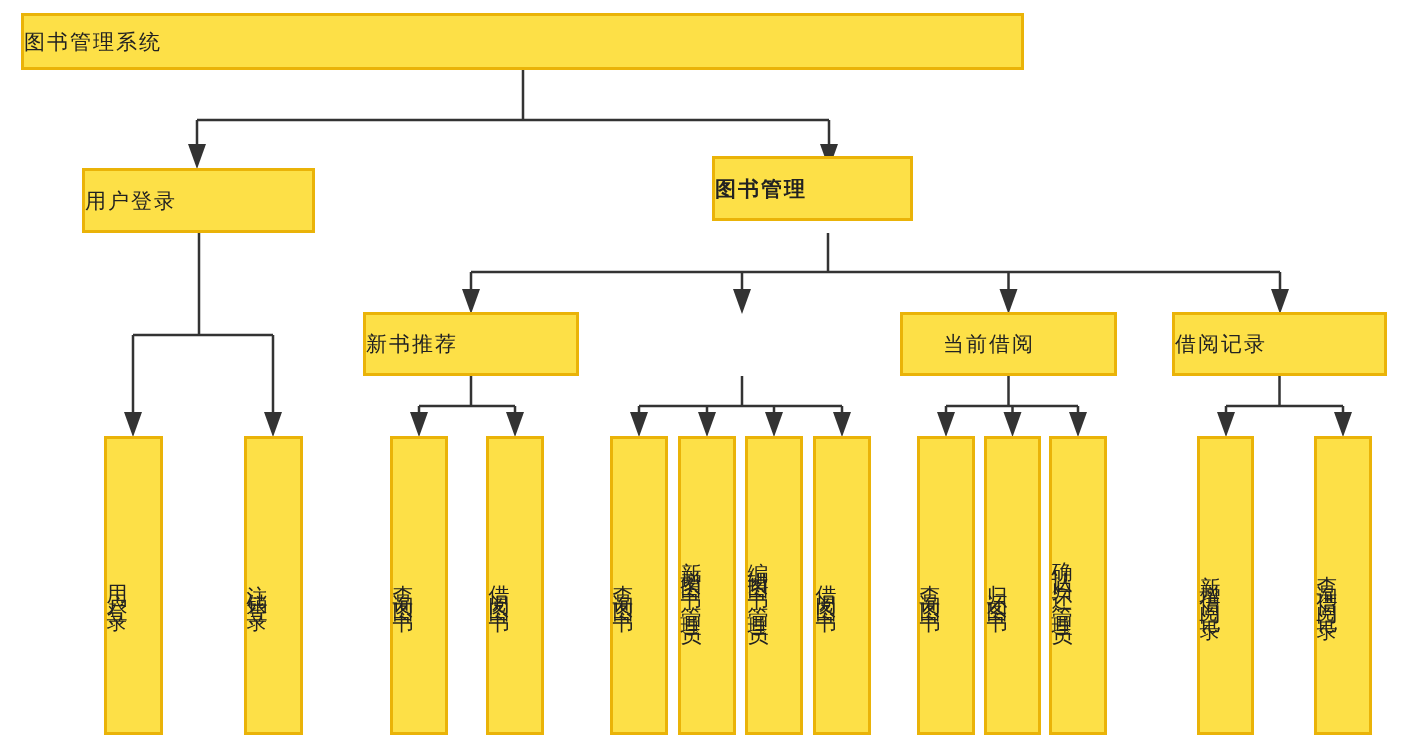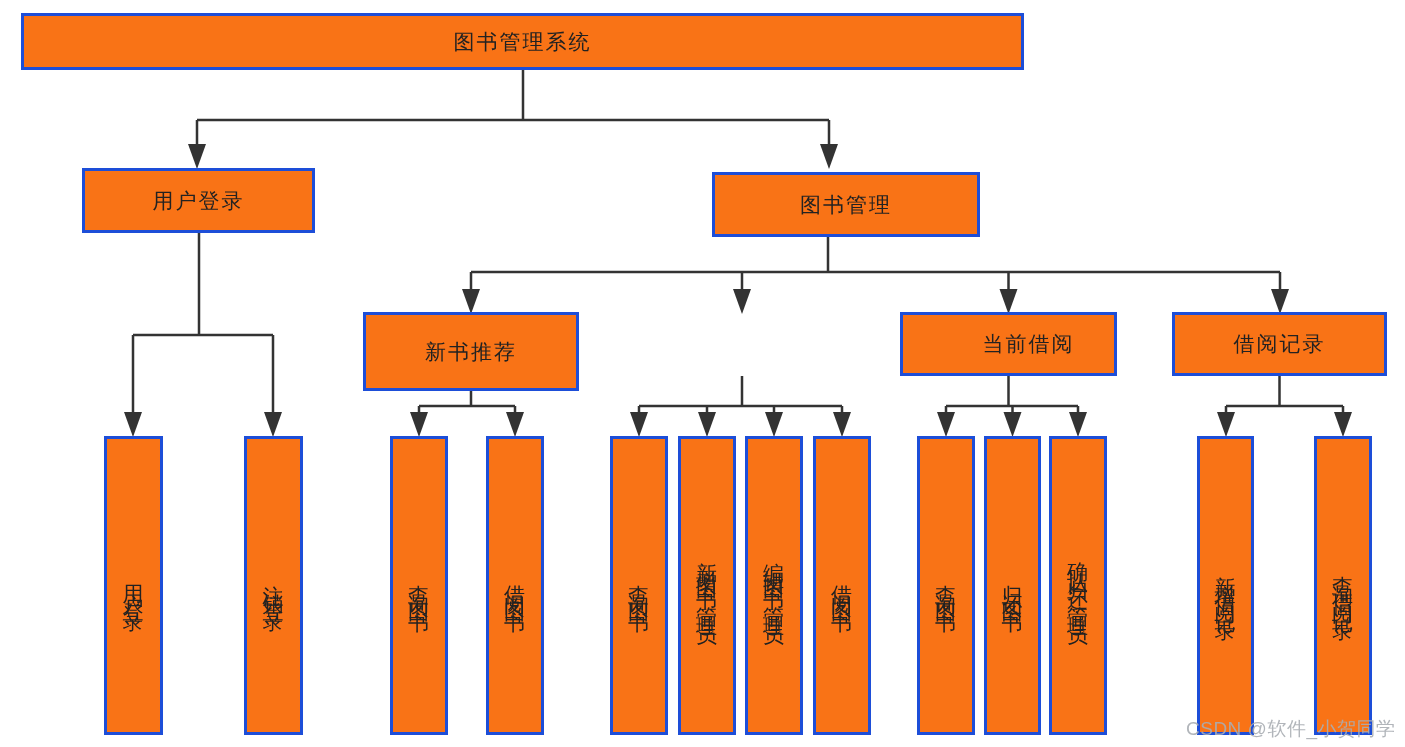--- a/index.html
+++ b/index.html
@@ -17,25 +17,25 @@
   }
   #connectors {
     position: absolute;
     left: 0;
     top: 0;
     z-index: 1;
   }
   .box {
     position: absolute;
     box-sizing: border-box;
-    background: #f97316;
-    border: 3px solid #1d4ed8;
+    background: #fde047;
+    border: 3px solid #eab308;
     display: flex;
     align-items: center;
-    justify-content: center;
+    justify-content: flex-start;
     color: #222222;
     z-index: 2;
   }
   .box.h span {
     font-size: 21px;
     letter-spacing: 2px;
     white-space: nowrap;
   }
   .box.v span {
     writing-mode: vertical-rl;
@@ -106,25 +106,25 @@
     </g>
   </svg>
 
   <div class="box h" style="left:21px; top:13px; width:1003px; height:57px;">
     <span>图书管理系统</span>
   </div>
 
   <div class="box h" style="left:82px; top:168px; width:233px; height:65px;">
     <span>用户登录</span>
   </div>
-  <div class="box h" style="left:712px; top:172px; width:268px; height:65px;">
+  <div class="box h" style="left:712px; top:156px; width:201px; height:65px;font-weight:bold;">
     <span>图书管理</span>
   </div>
 
-  <div class="box h" style="left:363px; top:312px; width:216px; height:79px;">
+  <div class="box h" style="left:363px; top:312px; width:216px; height:64px;">
     <span>新书推荐</span>
   </div>
   <div class="box h" style="left:900px; top:312px; width:217px; height:64px;padding-left:40px;">
     <span>当前借阅</span>
   </div>
   <div class="box h" style="left:1172px; top:312px; width:215px; height:64px;">
     <span>借阅记录</span>
   </div>
 
   <div class="box v" style="left:104px; top:436px; width:59px; height:299px;">
@@ -164,15 +164,14 @@
     <span>确认归还（管理员）</span>
   </div>
 
   <div class="box v" style="left:1197px; top:436px; width:57px; height:299px;">
     <span>新增借阅记录</span>
   </div>
   <div class="box v" style="left:1314px; top:436px; width:58px; height:299px;">
     <span>查询借阅记录</span>
   </div>
 
-  <div id="watermark">CSDN @软件_小贺同学</div>
 
 </div>
 
 </body></html>

